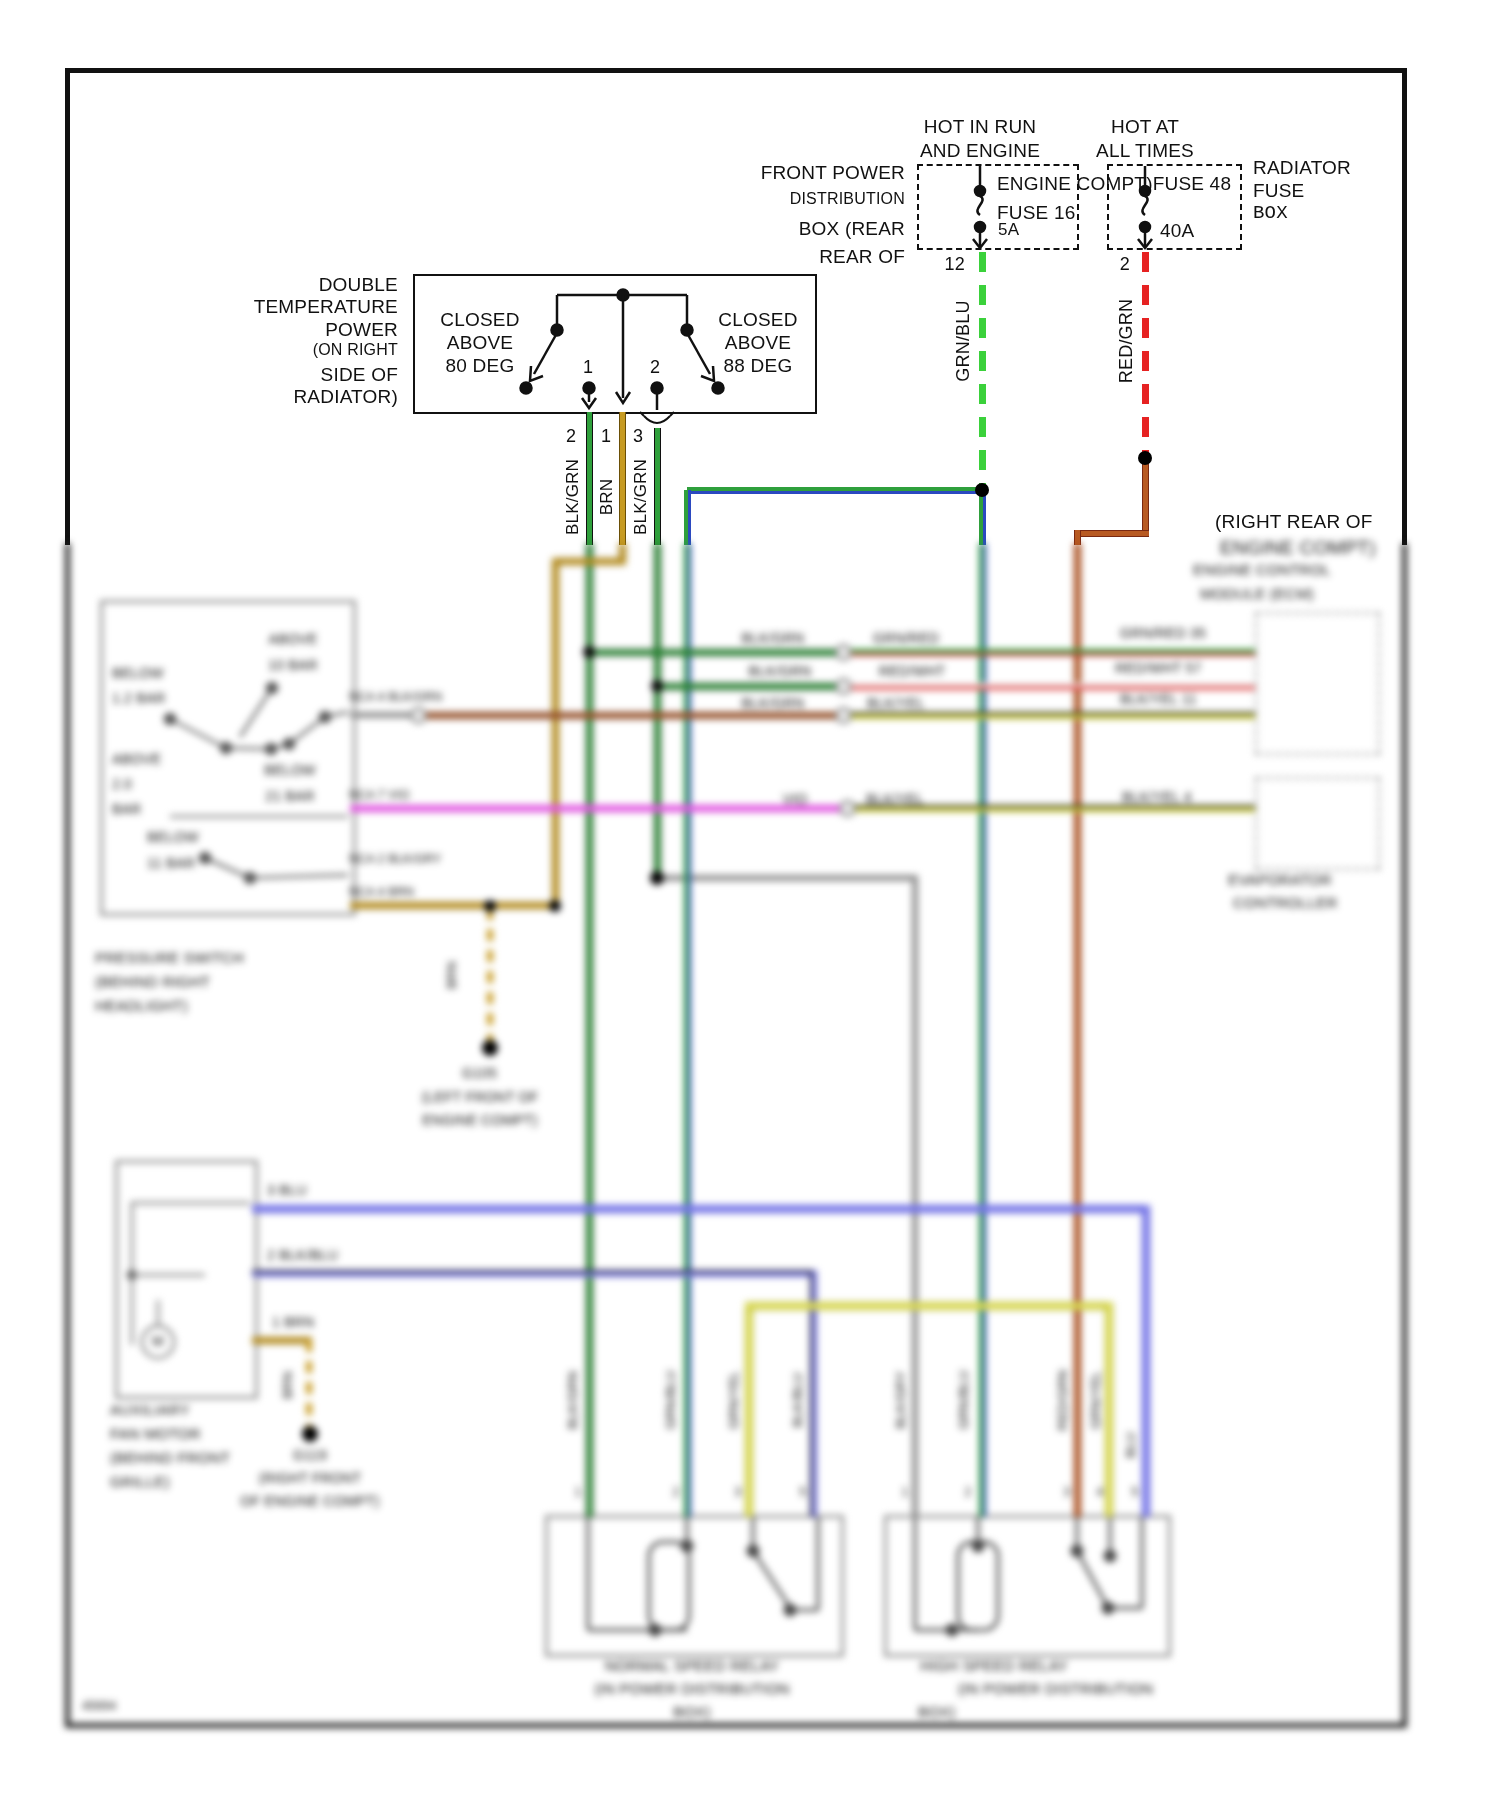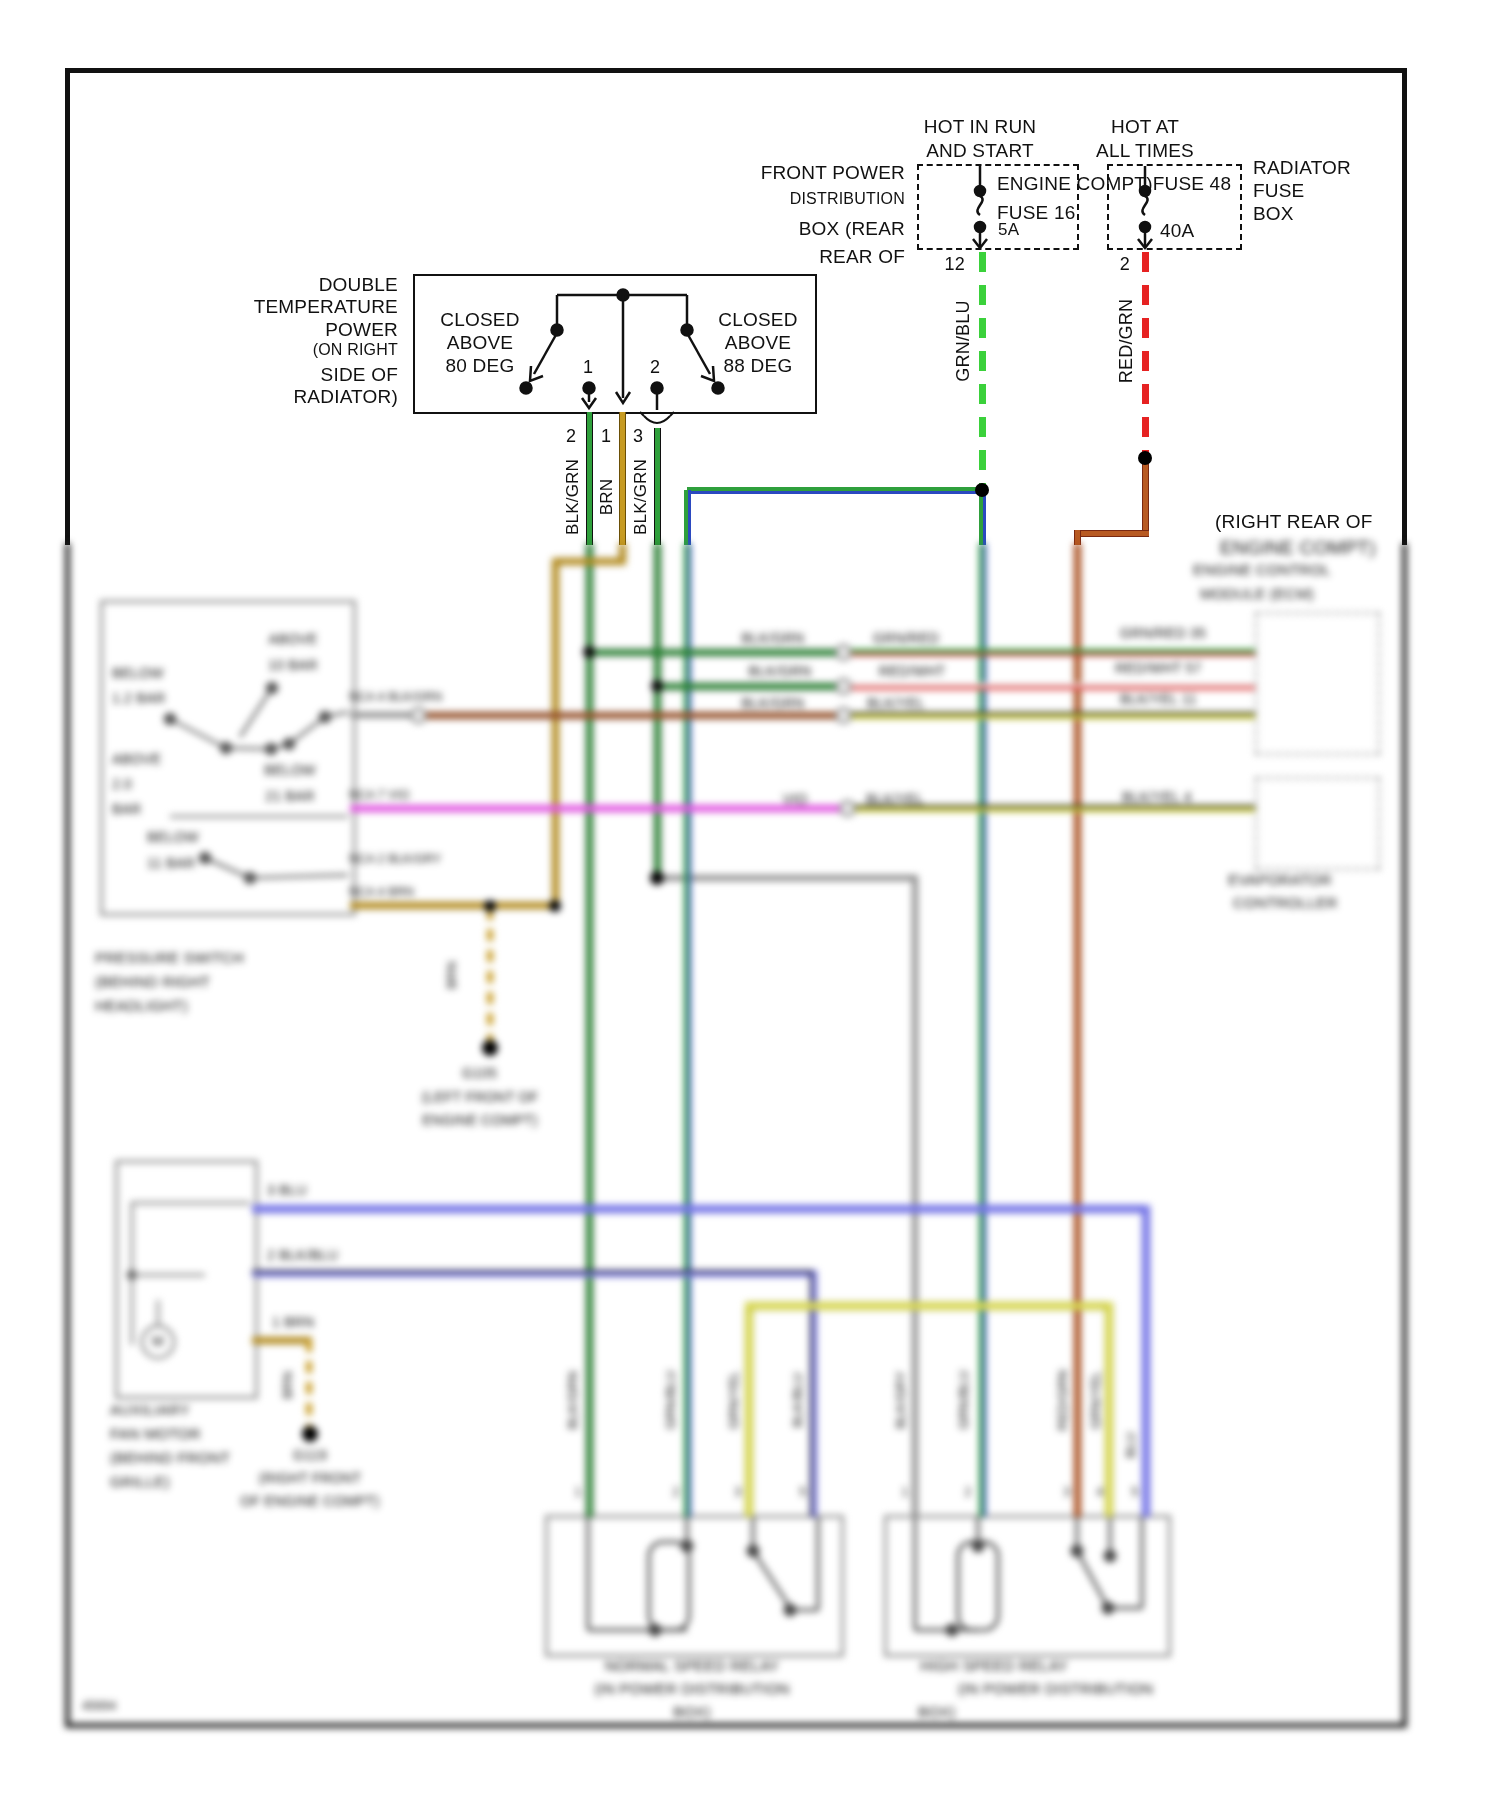--- a/index.html
+++ b/index.html
@@ -85,34 +85,34 @@
       <div class="seg" style="left: 1074px; top: 530px; width: 75px; height: 7px; background: linear-gradient(rgb(122, 40, 16) 0px, rgb(122, 40, 16) 20%, rgb(184, 90, 34) 20%, rgb(184, 90, 34) 80%, rgb(122, 40, 16) 80%, rgb(122, 40, 16) 100%);"></div>
       <div class="seg" style="left: 1074px; top: 530px; height: 15px; width: 7px; background: linear-gradient(to right, rgb(122, 40, 16) 0px, rgb(122, 40, 16) 20%, rgb(184, 90, 34) 20%, rgb(184, 90, 34) 80%, rgb(122, 40, 16) 80%, rgb(122, 40, 16) 100%);"></div>
       <div class="seg" style="left: 586px; top: 412px; height: 133px; width: 7px; background: linear-gradient(to right, rgb(16, 16, 16) 0px, rgb(16, 16, 16) 17%, rgb(47, 160, 60) 17%, rgb(47, 160, 60) 83%, rgb(16, 16, 16) 83%, rgb(16, 16, 16) 100%);"></div>
       <div class="seg" style="left: 619px; top: 412px; height: 133px; width: 7px; background: linear-gradient(to right, rgb(107, 79, 6) 0px, rgb(107, 79, 6) 18%, rgb(199, 155, 34) 18%, rgb(199, 155, 34) 82%, rgb(107, 79, 6) 82%, rgb(107, 79, 6) 100%);"></div>
       <div class="seg" style="left: 654px; top: 428px; height: 117px; width: 7px; background: linear-gradient(to right, rgb(16, 16, 16) 0px, rgb(16, 16, 16) 17%, rgb(47, 160, 60) 17%, rgb(47, 160, 60) 83%, rgb(16, 16, 16) 83%, rgb(16, 16, 16) 100%);"></div>
       <div class="seg" style="left: 979px; top: 252px; width: 7px; height: 236px; background: repeating-linear-gradient(rgb(59, 209, 59) 0px, rgb(59, 209, 59) 20px, rgba(0, 0, 0, 0) 20px, rgba(0, 0, 0, 0) 33px);"></div>
       <div class="seg" style="left: 1142px; top: 252px; width: 7px; height: 202px; background: repeating-linear-gradient(rgb(230, 34, 34) 0px, rgb(230, 34, 34) 20px, rgba(0, 0, 0, 0) 20px, rgba(0, 0, 0, 0) 33px);"></div>
       <div class="dot" style="left: 975px; top: 483px; width: 14px; height: 14px;"></div>
       <div class="dot" style="left: 1138px; top: 451px; width: 14px; height: 14px;"></div>
       <div class="lbl" style="left: 980px; top: 117px; font-size: 19px; transform: translateX(-50%);">HOT IN RUN</div>
-      <div class="lbl" style="left: 980px; top: 141px; font-size: 19px; transform: translateX(-50%);">AND START</div>
+      <div class="lbl" style="left: 980px; top: 141px; font-size: 19px; transform: translateX(-50%);">AND ENGINE</div>
       <div class="lbl" style="left: 1145px; top: 117px; font-size: 19px; transform: translateX(-50%);">HOT AT</div>
       <div class="lbl" style="left: 1145px; top: 141px; font-size: 19px; transform: translateX(-50%);">ALL TIMES</div>
       <div class="lbl" style="left: 905px; top: 163px; font-size: 19px; transform: translateX(-100%);">FRONT POWER</div>
       <div class="lbl" style="left: 905px; top: 191px; font-size: 16px; transform: translateX(-100%);">DISTRIBUTION</div>
       <div class="lbl" style="left: 905px; top: 219px; font-size: 19px; transform: translateX(-100%);">BOX (REAR</div>
       <div class="lbl" style="left: 905px; top: 247px; font-size: 19px; transform: translateX(-100%);">REAR OF</div>
       <div class="lbl" style="left: 997px; top: 174px; font-size: 19px;">ENGINE COMPT)FUSE 48</div>
       <div class="lbl" style="left: 997px; top: 203px; font-size: 19px;">FUSE 16</div>
       <div class="lbl" style="left: 998px; top: 221px; font-size: 17px;">5A</div>
       <div class="lbl" style="left: 1160px; top: 221px; font-size: 19px;">40A</div>
       <div class="lbl" style="left: 1253px; top: 158px; font-size: 19px;">RADIATOR</div>
       <div class="lbl" style="left: 1253px; top: 181px; font-size: 19px;">FUSE</div>
-      <div class="lbl" style="left: 1253px; top: 204px; font-size: 19px;">BOX</div>
+      <div class="lbl" style="left: 1253px; top: 204px; font-size: 19px; font-family: Liberation Mono, monospace;">BOX</div>
       <div class="lbl" style="left: 965px; top: 255px; font-size: 18px; transform: translateX(-100%);">12</div>
       <div class="lbl" style="left: 1130px; top: 255px; font-size: 18px; transform: translateX(-100%);">2</div>
       <div class="lbl" style="left: 963px; top: 341px; font-size: 18px; transform: translate(-50%, -50%) rotate(-90deg);">GRN/BLU</div>
       <div class="lbl" style="left: 1126px; top: 341px; font-size: 18px; transform: translate(-50%, -50%) rotate(-90deg);">RED/GRN</div>
       <div class="lbl" style="left: 398px; top: 275px; font-size: 19px; transform: translateX(-100%);">DOUBLE</div>
       <div class="lbl" style="left: 398px; top: 297px; font-size: 19px; transform: translateX(-100%);">TEMPERATURE</div>
       <div class="lbl" style="left: 398px; top: 320px; font-size: 19px; transform: translateX(-100%);">POWER</div>
       <div class="lbl" style="left: 398px; top: 342px; font-size: 16px; transform: translateX(-100%);">(ON RIGHT</div>
       <div class="lbl" style="left: 398px; top: 365px; font-size: 19px; transform: translateX(-100%);">SIDE OF</div>
       <div class="lbl" style="left: 398px; top: 387px; font-size: 19px; transform: translateX(-100%);">RADIATOR)</div>

